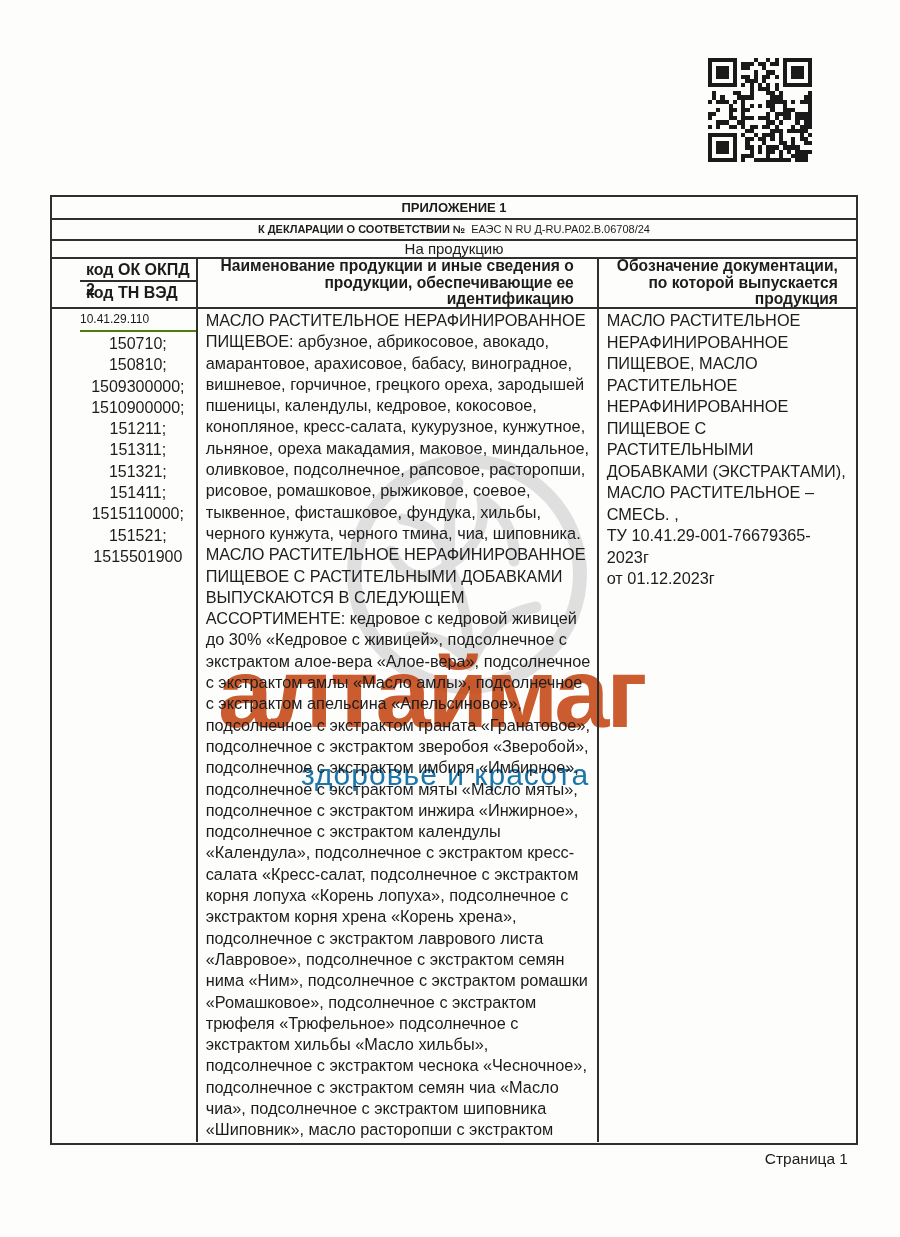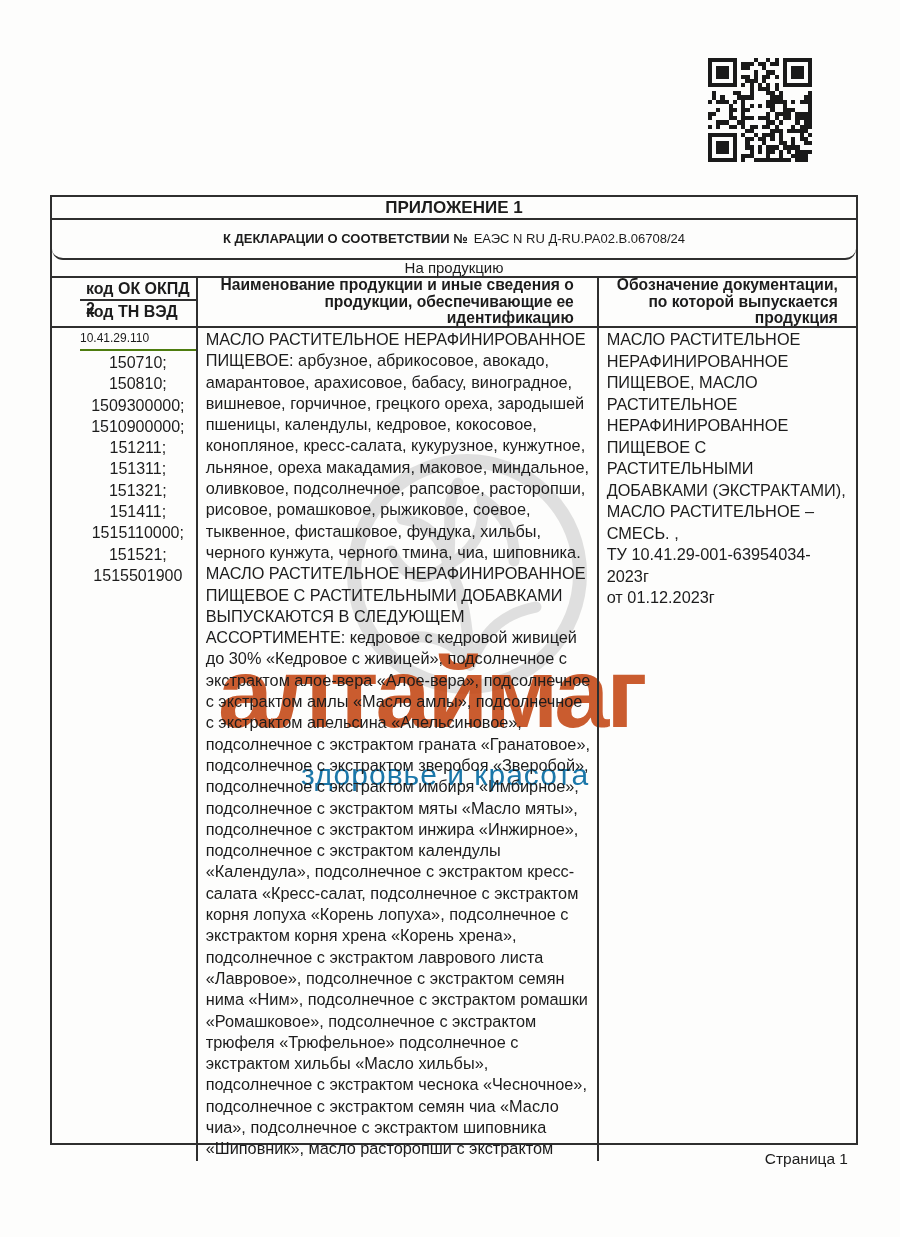--- a/index.html
+++ b/index.html
@@ -24,22 +24,22 @@
   
   .qr{position:absolute;left:708px;top:58px;width:104px;height:104px;z-index:3;}
   
   .decl-table{
     position:absolute;left:50px;top:195px;width:808px;height:950px;z-index:2;
     border:2px solid #2f2f2f;box-sizing:border-box;
     font-size:16.3px;line-height:21.3px;
   }
   .t-row{box-sizing:border-box;border-bottom:2px solid #2f2f2f;}
   .t-center{display:flex;align-items:center;justify-content:center;text-align:center;}
-  .r1{height:23px;font-weight:bold;font-size:17px;}
-  .r2{height:40px;font-size:13px;border-radius:11px;}
+  .r1{height:23px;font-weight:bold;font-size:13px;}
+  .r2{height:21px;font-size:11px;}
   .r2 .b{font-weight:bold;margin-right:6px;}
   .r3{height:18px;font-size:15px;line-height:16px;}
   .r4{height:50px;display:flex;font-weight:bold;}
   .hdr-cell{box-sizing:border-box;height:100%;}
   .c1{width:146px;border-right:2px solid #2f2f2f;padding-left:28px;}
   .c2{width:402px;border-right:2px solid #2f2f2f;}
   .c3{width:258px;border-radius:7px;}
   .c1-sub{box-sizing:border-box;padding:1px 4px 0 6px;font-size:16px;line-height:20px;}
   .c1-sub.top{height:23px;border-bottom:2px solid #2f2f2f;}
   .hdr-text{display:flex;align-items:center;justify-content:center;height:100%;
@@ -439,21 +439,21 @@
       <div class="body-cell c3 docs">МАСЛО РАСТИТЕЛЬНОЕ
 НЕРАФИНИРОВАННОЕ
 ПИЩЕВОЕ,  МАСЛО
 РАСТИТЕЛЬНОЕ
 НЕРАФИНИРОВАННОЕ
 ПИЩЕВОЕ С
 РАСТИТЕЛЬНЫМИ
 ДОБАВКАМИ (ЭКСТРАКТАМИ),
 МАСЛО РАСТИТЕЛЬНОЕ –
 СМЕСЬ. ,
-ТУ 10.41.29-001-63954034-2023г
+ТУ 10.41.29-001-76679365-2023г
 от 01.12.2023г</div>
     </div>
 
   </div>
 
   <div class="footer">Страница 1</div>
 
 </div>
 
 </body></html>

